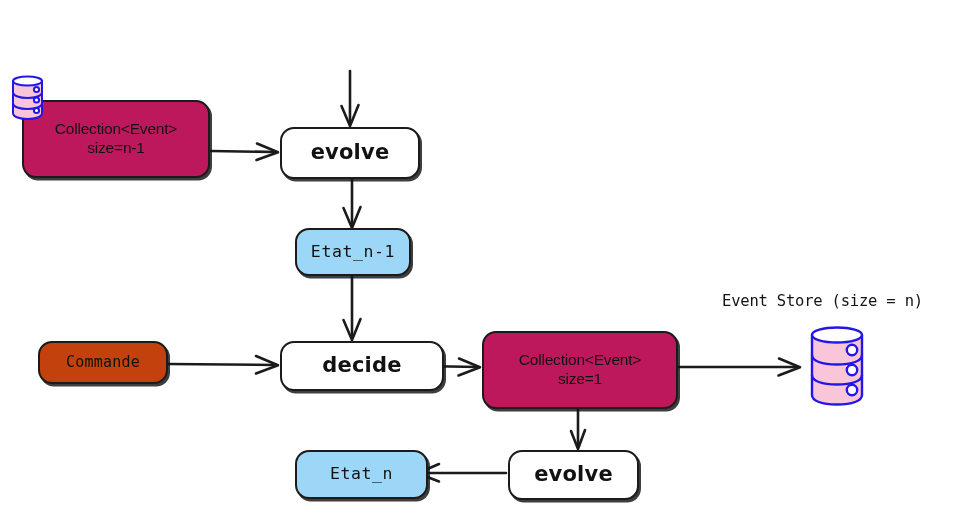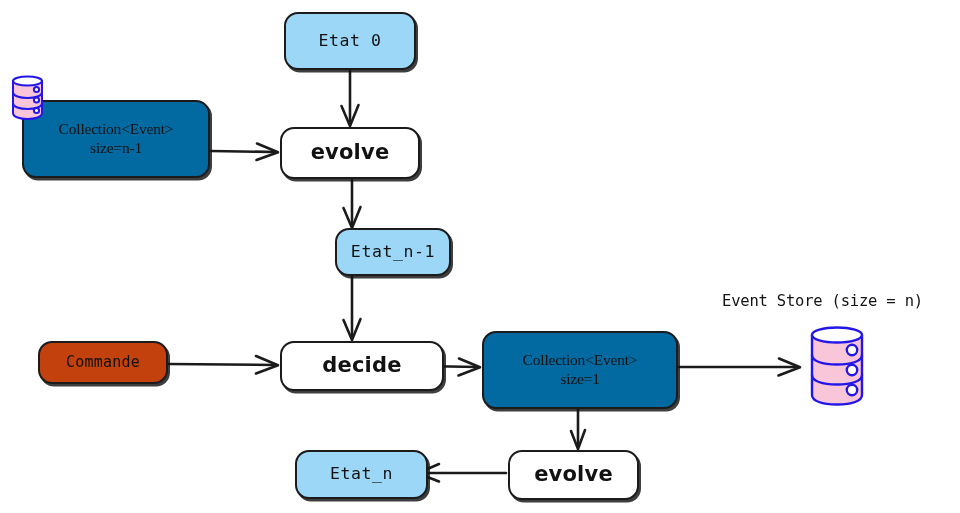--- a/index.html
+++ b/index.html
@@ -51,22 +51,22 @@
     letter-spacing: 0.6px;
   }
   .n-proc {
     background: #ffffff;
     font-family: "DejaVu Sans", sans-serif;
     font-size: 21px;
     font-weight: bold;
     letter-spacing: 0.2px;
   }
   .n-coll {
-    background: #0369a1;
-    font-family: Liberation Serif, serif;
+    background: #be185d;
+    font-family: Liberation Sans, sans-serif;
     font-size: 15.5px;
     letter-spacing: -0.2px;
   }
   .n-cmd {
     background: #c2410c;
     font-family: "DejaVu Sans Mono", monospace;
     font-size: 15px;
     letter-spacing: 0.2px;
   }
   .store-label {
@@ -156,34 +156,31 @@
       <path d="M6,31 C6,37 16,40.5 31,40.5 C46,40.5 56,37 56,31" fill="none"></path>
       <path d="M6,51 C6,57 16,60.5 31,60.5 C46,60.5 56,57 56,51" fill="none"></path>
       <circle cx="46" cy="26" r="5.2" fill="#ffffff"></circle>
       <circle cx="46" cy="46" r="5.2" fill="#ffffff"></circle>
       <circle cx="46" cy="66" r="5.2" fill="#ffffff"></circle>
     </g>
   </svg>
 
   <div class="store-label" style="left:722px; top:292px;">Event Store (size = n)</div>
 
-  <div class="node n-state" style="left:284px; top:12px; width:132px; height:58px;">
-    <span class="line">Etat 0</span>
-  </div>
 
   <div class="node n-coll" style="left:22px; top:100px; width:188px; height:78px;">
     <span class="line">Collection&lt;Event&gt;</span>
     <span class="line">size=n-1</span>
   </div>
 
   <div class="node n-proc" style="left:280px; top:127px; width:140px; height:52px;">
     <span class="line">evolve</span>
   </div>
 
-  <div class="node n-state" style="left:295px; top:228px; width:116px; height:48px;margin-left:40px;">
+  <div class="node n-state" style="left:295px; top:228px; width:116px; height:48px;">
     <span class="line">Etat_n-1</span>
   </div>
 
   <div class="node n-cmd" style="left:38px; top:341px; width:130px; height:43px;">
     <span class="line">Commande</span>
   </div>
 
   <div class="node n-proc" style="left:280px; top:341px; width:164px; height:50px;">
     <span class="line">decide</span>
   </div>

